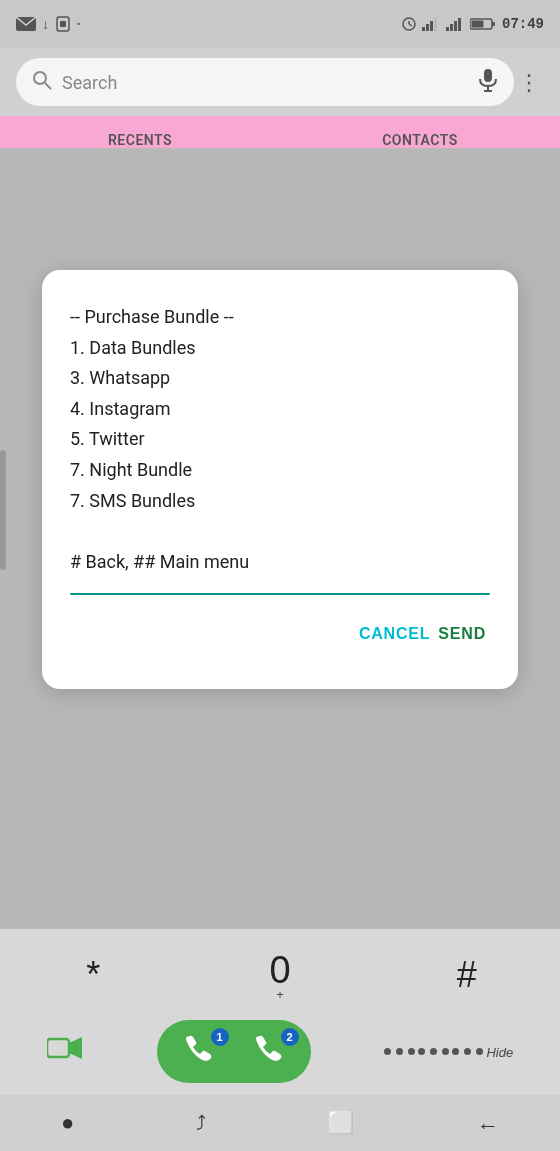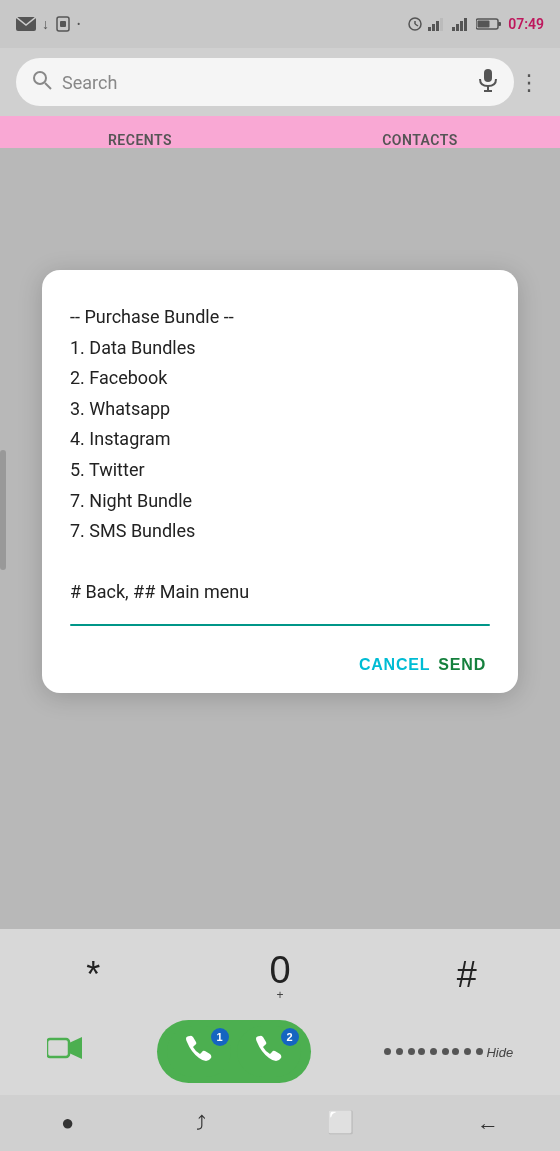--- a/index.html
+++ b/index.html
@@ -113,21 +113,21 @@
     }
 
     
     .dialog {
       position: absolute;
       top: 270px;
       left: 42px;
       width: 476px;
       background: #fff;
       border-radius: 18px;
-      padding: 32px 28px 13px 28px;
+      padding: 32px 28px 40px 28px;
       box-shadow: 0 4px 24px rgba(0,0,0,0.18);
     }
     .dialog-content {
       font-size: 18px;
       color: #222;
       line-height: 1.7;
       margin-bottom: 16px;
     }
     .dialog-input-line {
       width: 100%;
@@ -330,21 +330,21 @@
       <rect x="4" y="7" width="3" height="7" fill="#555"></rect>
       <rect x="8" y="4" width="3" height="10" fill="#555"></rect>
       <rect x="12" y="1" width="3" height="13" fill="#555"></rect>
     </svg>
 
     <svg width="26" height="14" viewBox="0 0 26 14">
       <rect x="0" y="2" width="22" height="10" rx="2" fill="none" stroke="#555" stroke-width="1.5"></rect>
       <rect x="22" y="5" width="3" height="4" rx="1" fill="#555"></rect>
       <rect x="1.5" y="3.5" width="12" height="7" rx="1" fill="#555"></rect>
     </svg>
-    <span style="font-size:14px;color:#be185d;font-weight:600;">07:49</span>
+    <span style="font-size:14px;color:#404040;font-weight:600;font-family:Liberation Mono, monospace;">07:49</span>
   </div>
 </div>
 
 <div class="search-area">
   <div class="search-bar">
     <span class="search-icon-svg">
       <svg width="20" height="20" viewBox="0 0 20 20">
         <circle cx="8" cy="8" r="6" fill="none" stroke="#888" stroke-width="2"></circle>
         <line x1="13" y1="13" x2="19" y2="19" stroke="#888" stroke-width="2"></line>
       </svg>
@@ -372,21 +372,20 @@
 </div>
 
 <div class="gray-bg"></div>
 
 <div class="scroll-indicator"></div>
 
 <div class="dialog">
   <div class="dialog-content">
     <div>-- Purchase Bundle --</div>
     <div>1. Data Bundles</div>
-    <div>2. Facebook</div>
     <div>3. Whatsapp</div>
     <div>4. Instagram</div>
     <div>5. Twitter</div>
     <div>7. Night Bundle</div>
     <div>7. SMS Bundles</div>
     <div>&nbsp;</div>
     <div># Back, ## Main menu</div>
   </div>
   <div class="dialog-input-line"></div>
   <div class="dialog-actions">

